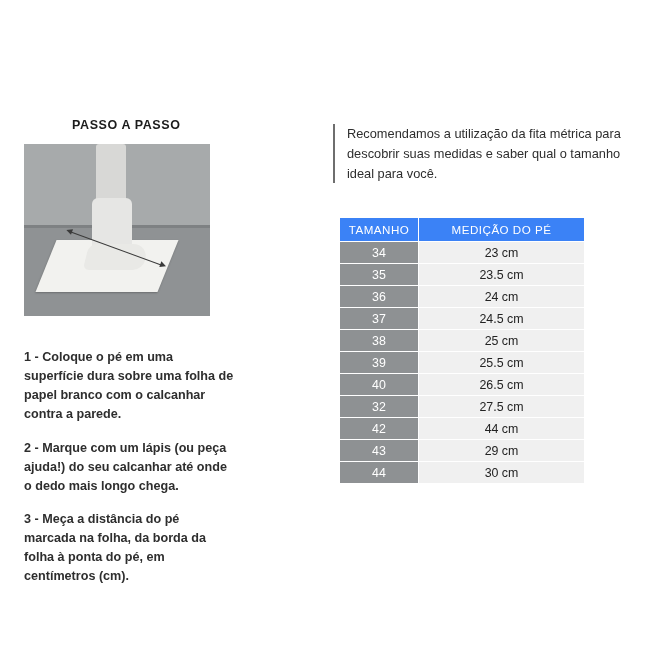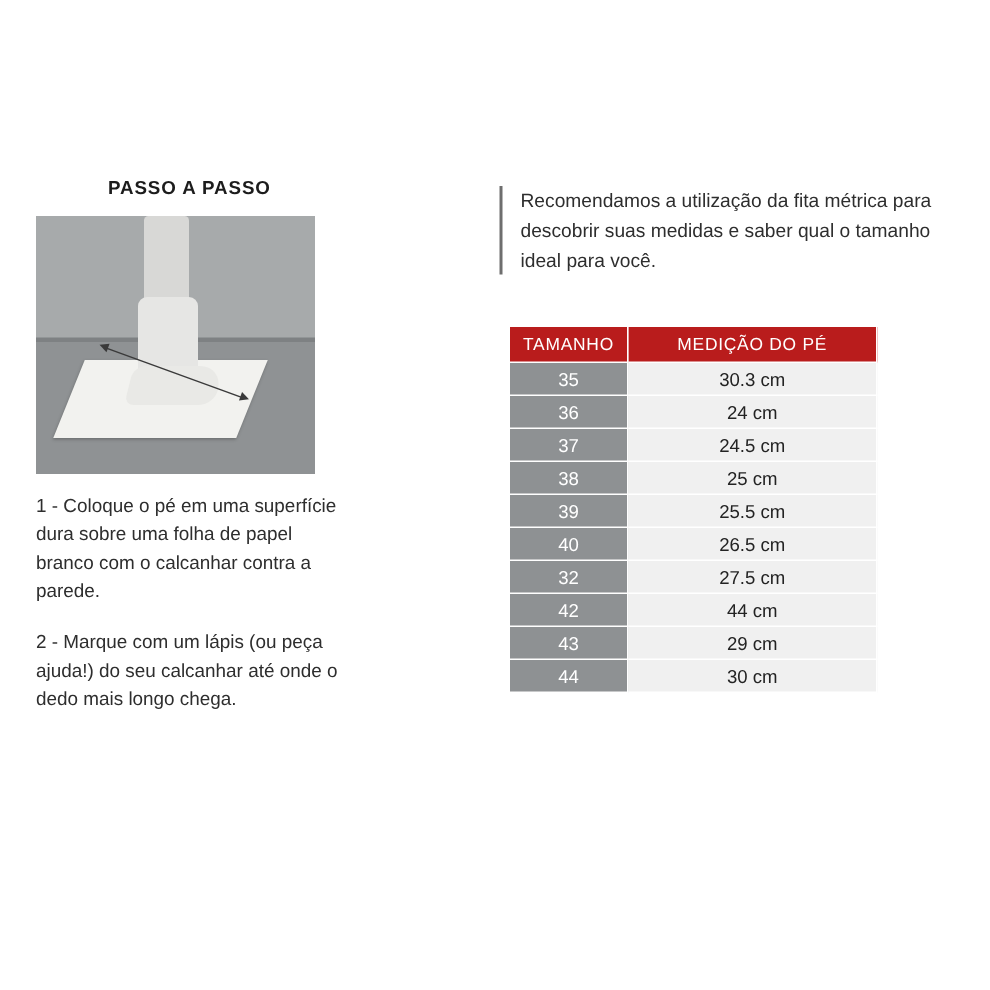--- a/index.html
+++ b/index.html
@@ -120,21 +120,22 @@
   .photo .measure:before {
     left: -5px;
     border-right: 6px solid #3a3a3a;
   }
   .photo .measure:after {
     right: -5px;
     border-left: 6px solid #3a3a3a;
   }
 
   .steps {
-    margin-top: 12px;
+    margin-top: 32px;
+    font-weight: bold;
   }
   .step-p {
     font-size: 12.6px;
     line-height: 1.52;
     color: #2e2e2e;
     margin: 0 0 14px 0;
   }
 
   
   .right-col {
@@ -167,21 +168,21 @@
     color: #2e2e2e;
   }
 
   table.size-table {
     border-collapse: collapse;
     width: 246px;
     margin-left: 6px;
     font-size: 12.4px;
   }
   table.size-table th {
-    background: #b91c1c;
+    background: #3b82f6;
     color: #ffffff;
     font-weight: normal;
     font-size: 11.6px;
     letter-spacing: 0.5px;
     padding: 5px 0;
     text-align: center;
     border: 1px solid #ffffff;
   }
   table.size-table td {
     text-align: center;
@@ -213,41 +214,46 @@
       <div class="paper"></div>
       <div class="leg"></div>
       <div class="sock"></div>
       <div class="foot"></div>
       <div class="measure"></div>
     </div>
 
     <div class="steps">
       <p class="step-p">1 - Coloque o pé em uma superfície dura sobre uma folha de papel branco com o calcanhar contra a parede.</p>
       <p class="step-p">2 - Marque com um lápis (ou peça ajuda!) do seu calcanhar até onde o dedo mais longo chega.</p>
+      <p class="step-p">3 - Meça a distância do pé marcada na folha, da borda da folha à ponta do pé, em centímetros (cm).</p>
     </div>
   </div>
 
   <div class="right-col">
 
     <div class="intro-wrap">
       <div class="intro-bar"></div>
       <div class="intro-text">Recomendamos a utilização da fita métrica para descobrir suas medidas e saber qual o tamanho ideal para você.</div>
     </div>
 
     <table class="size-table">
       <thead>
         <tr>
           <th>TAMANHO</th>
           <th>MEDIÇÃO DO PÉ</th>
         </tr>
       </thead>
       <tbody>
           <tr>
+            <td class="size-col">34</td>
+            <td class="meas-col">23 cm</td>
+          </tr>
+          <tr>
             <td class="size-col">35</td>
-            <td class="meas-col">30.3 cm</td>
+            <td class="meas-col">23.5 cm</td>
           </tr>
           <tr>
             <td class="size-col">36</td>
             <td class="meas-col">24 cm</td>
           </tr>
           <tr>
             <td class="size-col">37</td>
             <td class="meas-col">24.5 cm</td>
           </tr>
           <tr>

